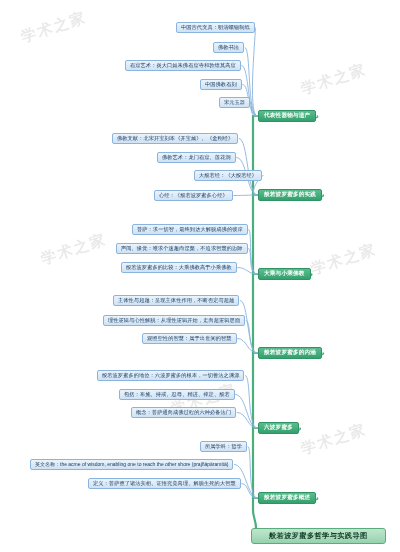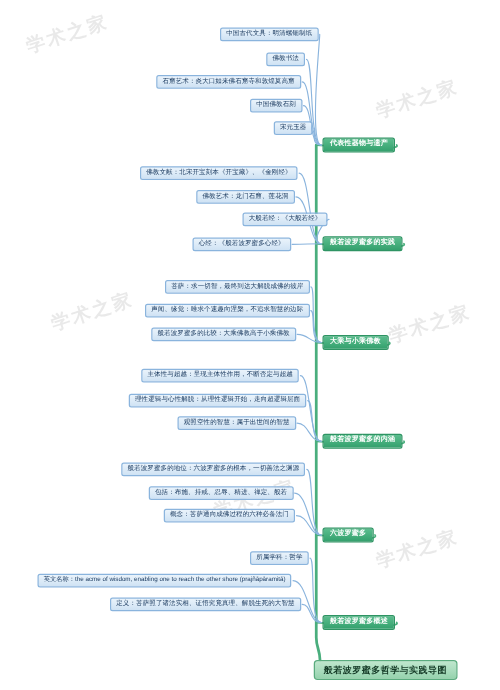--- a/index.html
+++ b/index.html
@@ -54,21 +54,21 @@
     letter-spacing:.2px;
   }
   .node.root{
     background:linear-gradient(to bottom,#bfe6cd 0%,#a9dcbd 55%,#95d2ac 100%);
     border:1px solid #5aab7e;
     border-radius:3px;
     color:#143a26;
     font-size:7.2px;
     font-weight:bold;
     height:16px;
-    padding:0 7px;
+    padding:0 17px;
     letter-spacing:.4px;
   }
   .watermark{
     position:absolute;
     color:rgba(120,120,120,0.16);
     font-size:15px;
     font-weight:bold;
     letter-spacing:2px;
     font-family:"DejaVu Serif","Liberation Serif",serif;
     transform:rotate(-18deg);

